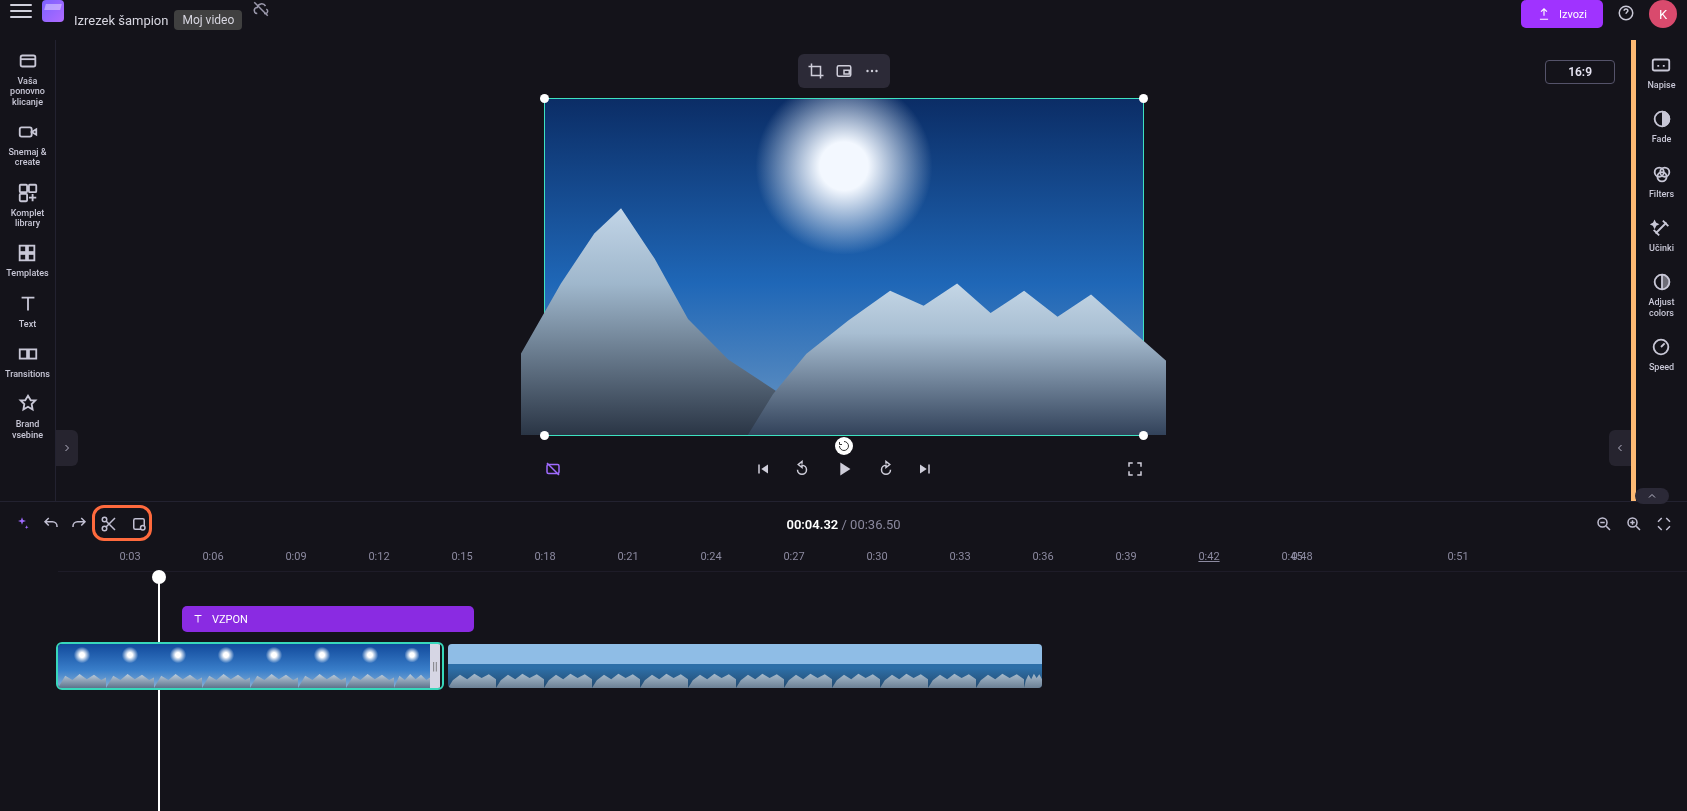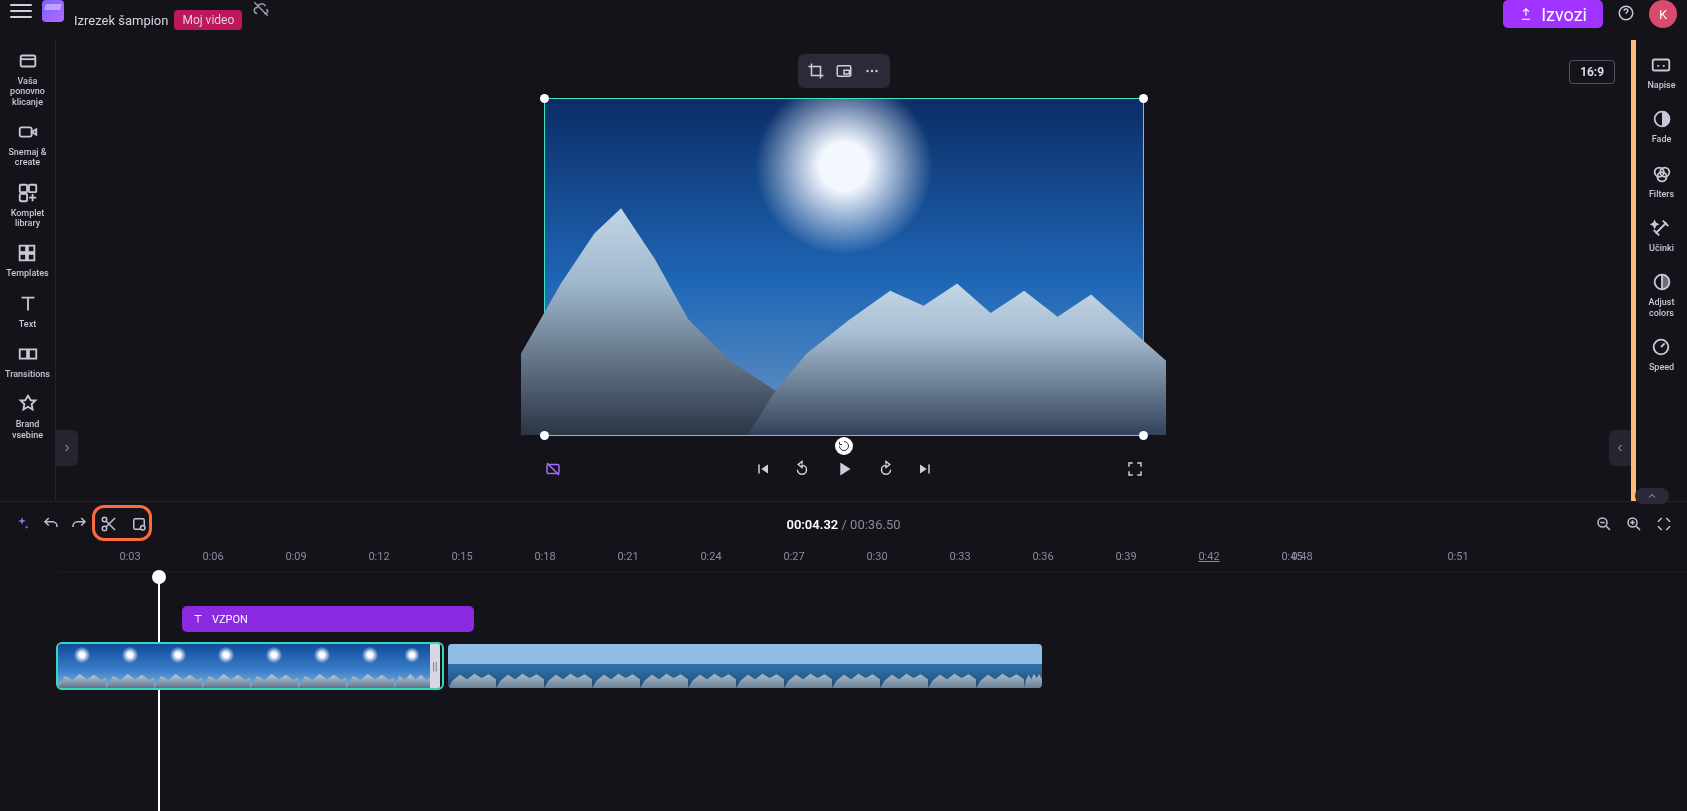--- a/index.html
+++ b/index.html
@@ -5,36 +5,36 @@
   *{box-sizing:border-box;margin:0;padding:0;font-family:-apple-system,Segoe UI,Roboto,Helvetica,Arial,sans-serif;-webkit-font-smoothing:antialiased}
   body{background:#14131a;color:#e8e8ef;overflow:hidden;font-size:12px}
   #app{width:1687px;height:811px;display:flex;flex-direction:column}
   
   .topbar{height:40px;display:flex;padding:0 10px;gap:10px}
   .hamburger{width:22px;height:22px;display:flex;flex-direction:column;justify-content:center;gap:4px;cursor:pointer}
   .hamburger span{height:2px;background:#d0d0dc;border-radius:1px}
   .app-icon{width:22px;height:22px;border-radius:4px;background:linear-gradient(135deg,#7b61ff,#b06bff);position:relative;overflow:hidden}
   .app-icon::before{content:"";position:absolute;top:4px;left:3px;right:3px;height:6px;background:rgba(255,255,255,.4);transform:skewX(-15deg)}
   .title-seg{display:flex;align-items:center;gap:6px;font-size:13px;color:#d7d6e0}
-  .title-chip{background:#be185d;padding:3px 8px;border-radius:4px;font-size:12px}
+  .title-chip{background:#404040;padding:3px 8px;border-radius:4px;font-size:12px}
   .cloud-off{color:#9a98ab;display:flex}
   .spacer{flex:1}
-  .export-btn{background:#a033ff;color:#fff;border:none;border-radius:5px;height:28px;padding:0 16px;display:flex;align-items:center;gap:8px;font-size:18px;cursor:pointer}
+  .export-btn{background:#a033ff;color:#fff;border:none;border-radius:5px;height:28px;padding:0 16px;display:flex;align-items:center;gap:8px;font-size:11px;cursor:pointer}
   .round-icn{width:26px;height:26px;border-radius:50%;display:flex;align-items:center;justify-content:center;color:#c9c8d6}
   .avatar{width:28px;height:28px;border-radius:50%;background:#d94a6d;color:#fff;display:flex;align-items:center;justify-content:center;font-size:13px}
   
   .main{flex:1;display:flex;min-height:0;position:relative}
   .left-rail{width:56px;background:#14131a;border-right:1px solid #232230;display:flex;flex-direction:column;align-items:center;padding-top:10px;gap:14px}
   .rail-item{display:flex;flex-direction:column;align-items:center;gap:4px;color:#c8c7d6;cursor:pointer;text-align:center;font-size:9px;line-height:1.15;font-weight:500}
   .rail-item svg{width:22px;height:22px}
   .rail-sep{position:absolute;left:56px;top:390px;width:22px;height:36px;background:#26242f;border-radius:0 6px 6px 0;display:flex;align-items:center;justify-content:center;color:#b6b4c6}
   .stage-wrap{flex:1;display:flex;flex-direction:column;align-items:center;justify-content:flex-start;position:relative}
   .stage-tools{display:flex;gap:0;background:#2c2a37;border-radius:6px;padding:4px;margin-top:14px}
   .stage-tools .tbtn{width:28px;height:26px;display:flex;align-items:center;justify-content:center;color:#cfceda;border-radius:4px;cursor:pointer}
-  .aspect-chip{position:absolute;right:16px;top:20px;border:1px solid #55536a;border-radius:4px;padding:4px 10px;font-size:12px;color:#e6e4f2;font-weight:600}
+  .aspect-chip{position:absolute;right:16px;top:20px;border:1px solid #55536a;border-radius:4px;padding:4px 22px;font-size:12px;color:#e6e4f2;font-weight:600}
   .preview{margin-top:10px;position:relative;width:600px;height:338px;border:1.5px solid #3de2c1;background:#000}
   .preview .sky{position:absolute;inset:0;background:radial-gradient(circle at 50% 20%,#f3f8ff 0 6%,rgba(255,255,255,.0) 22%),linear-gradient(#0b2d66 0%,#1f67b7 55%,#6a96c3 100%)}
   .preview .mtnL{position:absolute;left:-4%;bottom:0;width:56%;height:75%;background:linear-gradient(#cedff0 0%,#9fb7cc 40%,#2a3545 100%);clip-path:polygon(0 100%,0 68%,12% 40%,22% 20%,30% 10%,40% 30%,50% 54%,62% 70%,78% 84%,100% 100%)}
   .preview .mtnR{position:absolute;right:-4%;bottom:0;width:70%;height:55%;background:linear-gradient(#d8e7f4 0%,#a8bed2 45%,#32425a 100%);clip-path:polygon(0 100%,6% 78%,14% 56%,24% 38%,34% 22%,42% 30%,50% 18%,58% 34%,66% 22%,74% 36%,82% 24%,92% 44%,100% 60%,100% 100%)}
   .handle{position:absolute;width:9px;height:9px;background:#fff;border-radius:50%}
   .handle.tl{left:-5px;top:-5px}.handle.tr{right:-5px;top:-5px}.handle.bl{left:-5px;bottom:-5px}.handle.br{right:-5px;bottom:-5px}
   .rot-handle{position:absolute;left:50%;bottom:-20px;transform:translateX(-50%);width:18px;height:18px;border-radius:50%;background:#fff;color:#333;display:flex;align-items:center;justify-content:center;font-size:11px}
   .transport{display:flex;align-items:center;gap:22px;margin-top:22px;color:#cfceda;width:600px;justify-content:center;position:relative}
   .transport .left-edge{position:absolute;left:0}
   .transport .right-edge{position:absolute;right:0}

